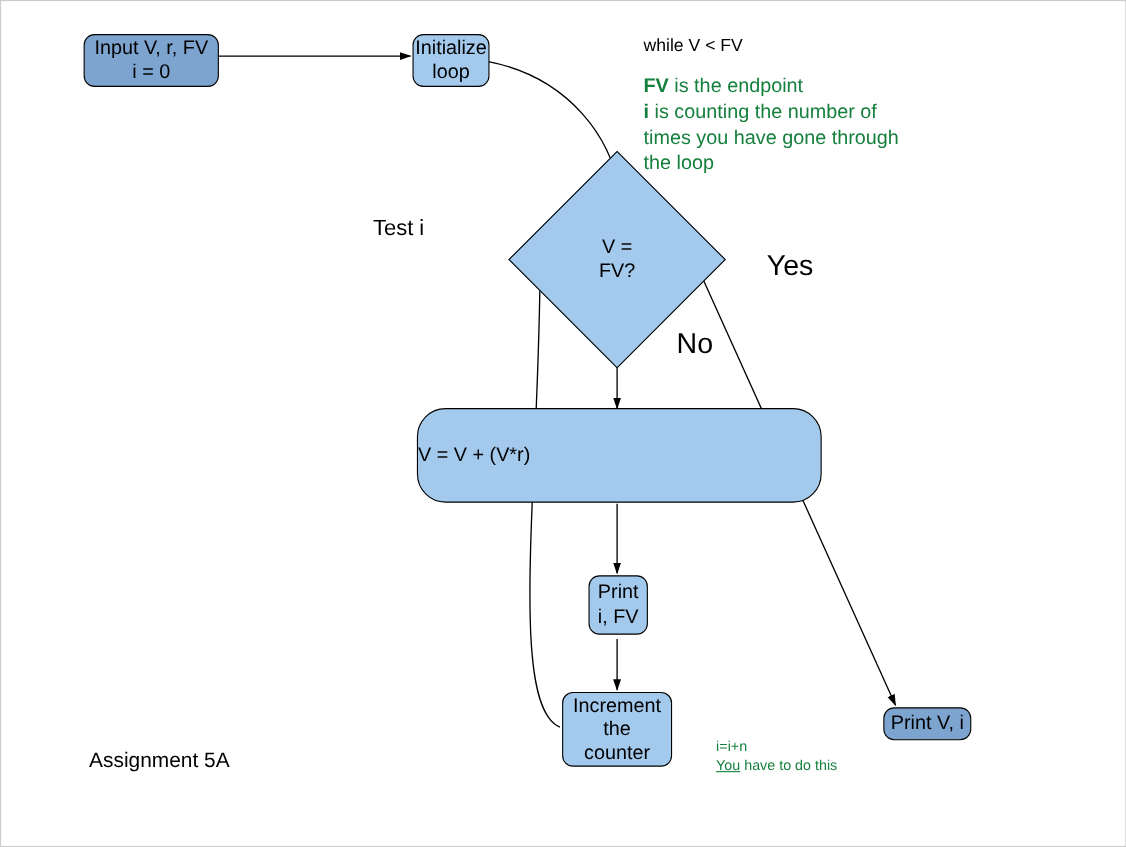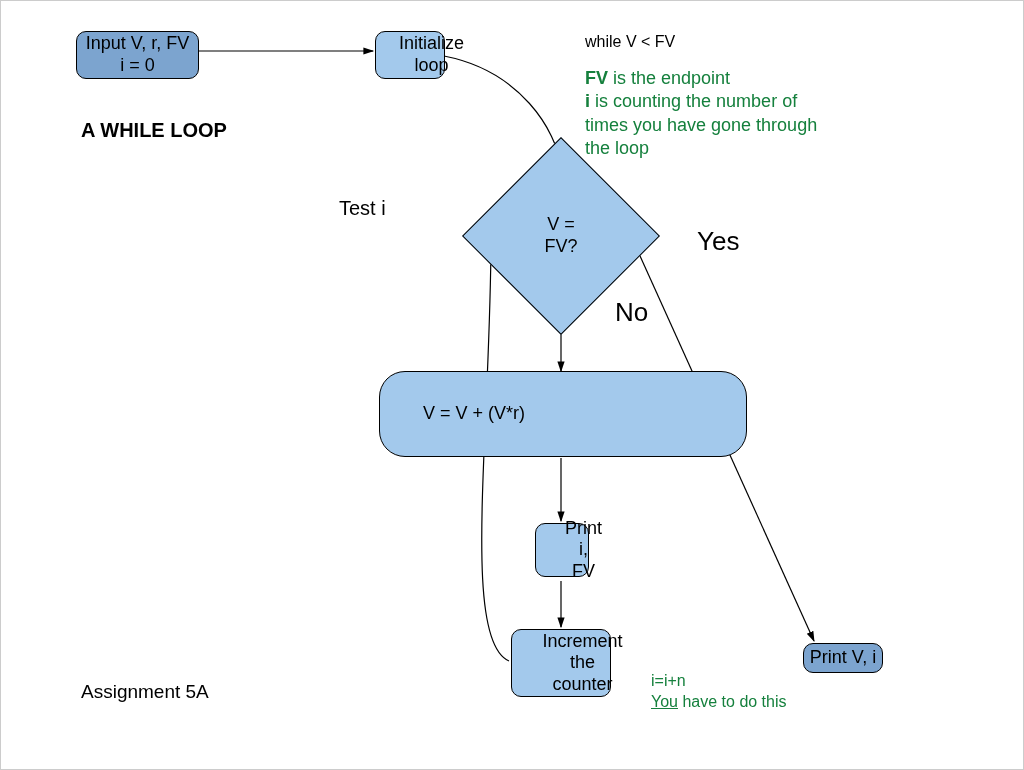--- a/index.html
+++ b/index.html
@@ -37,21 +37,21 @@
     align-items: center;
     justify-content: center;
     text-align: center;
     line-height: 1.2;
   }
   .rect {
     border-radius: 10px;
     border: 1px solid #000;
   }
   .dark { background: #7CA4CF; }
-  .light { background: #A3C9EC; padding-left: 43px; }
+  .light { background: #A3C9EC; }
 
   
   .diamond-wrap {
     position: absolute;
   }
   .diamond {
     width: 140px; height: 140px;
     background: #A3C9EC;
     border: 1px solid #000;
     transform: rotate(45deg);
@@ -145,29 +145,28 @@
     <div>
       <span class="bold">FV</span><span> is the endpoint</span>
     </div>
     <div>
       <span class="bold">i</span><span> is counting the number of</span>
     </div>
     <div>times you have gone through</div>
     <div>the loop</div>
   </div>
 
-  <div class="label bold" style="left:80px; top:118px; font-size:20px;">A WHILE LOOP</div>
 
   <div class="label" style="left:338px; top:196px; font-size:20px;">Test i</div>
 
   <div class="label big" style="left:696px; top:225px;">Yes</div>
   <div class="label big" style="left:614px; top:296px;">No</div>
 
   <div class="label title" style="left:80px; top:680px;">Assignment 5A</div>
 
-  <div class="label red" style="left:650px; top:670px; font-size:16px; line-height:1.3;">
+  <div class="label red" style="left:650px; top:670px; font-size:13px; line-height:1.3;">
     <div>i=i+n</div>
     <div>
       <span class="underline">You</span><span> have to do this</span>
     </div>
   </div>
 
 </div>
 
 </body></html>

